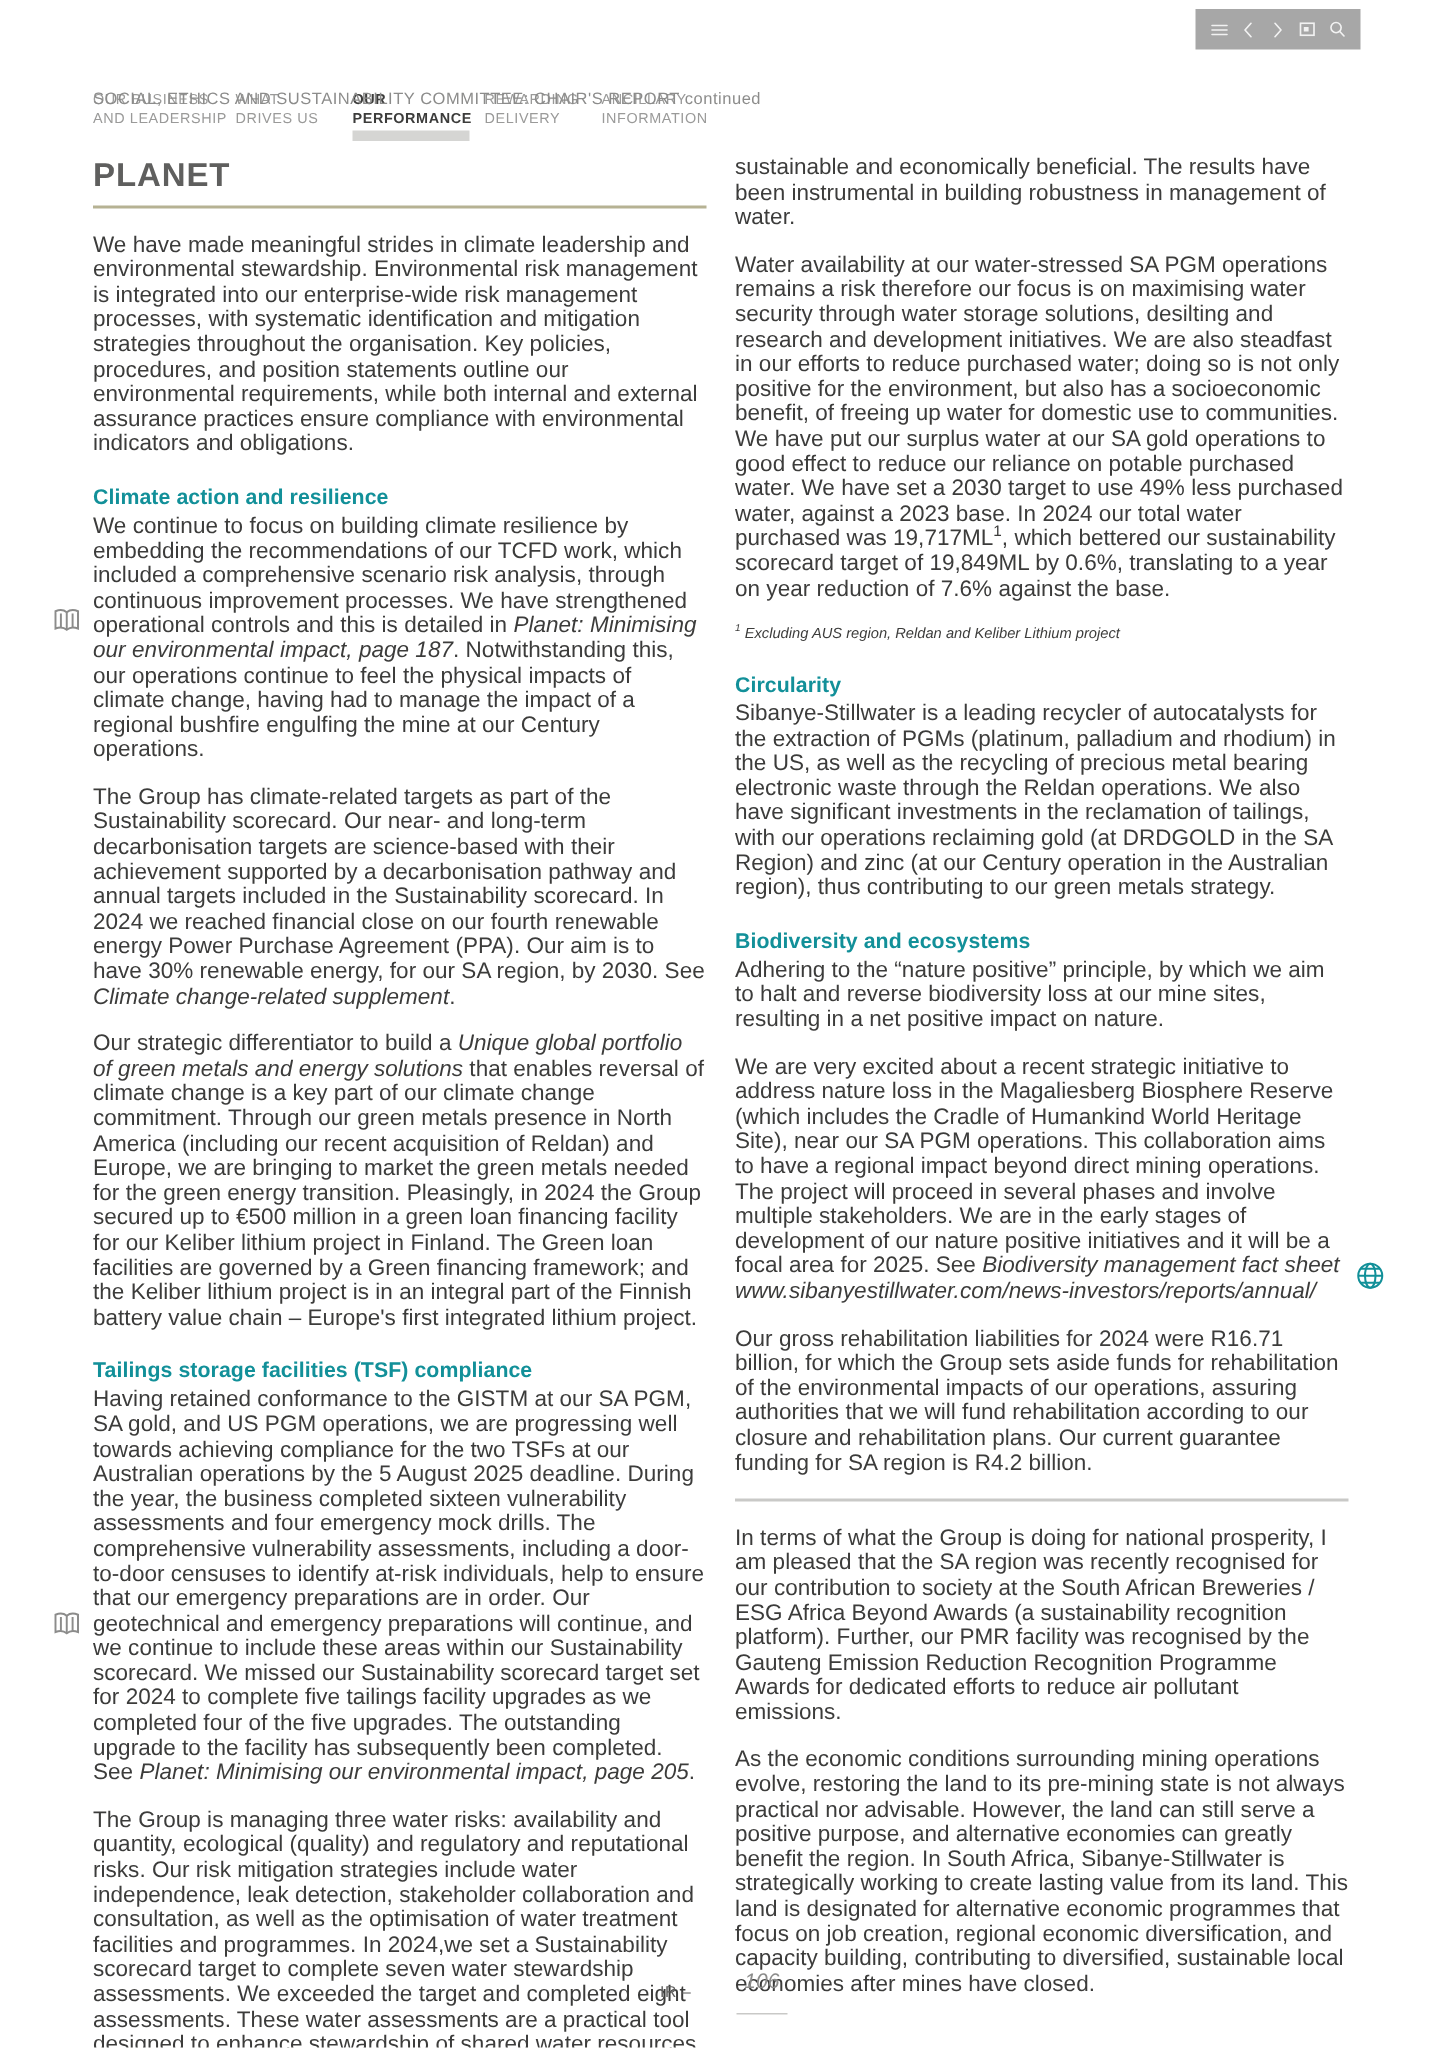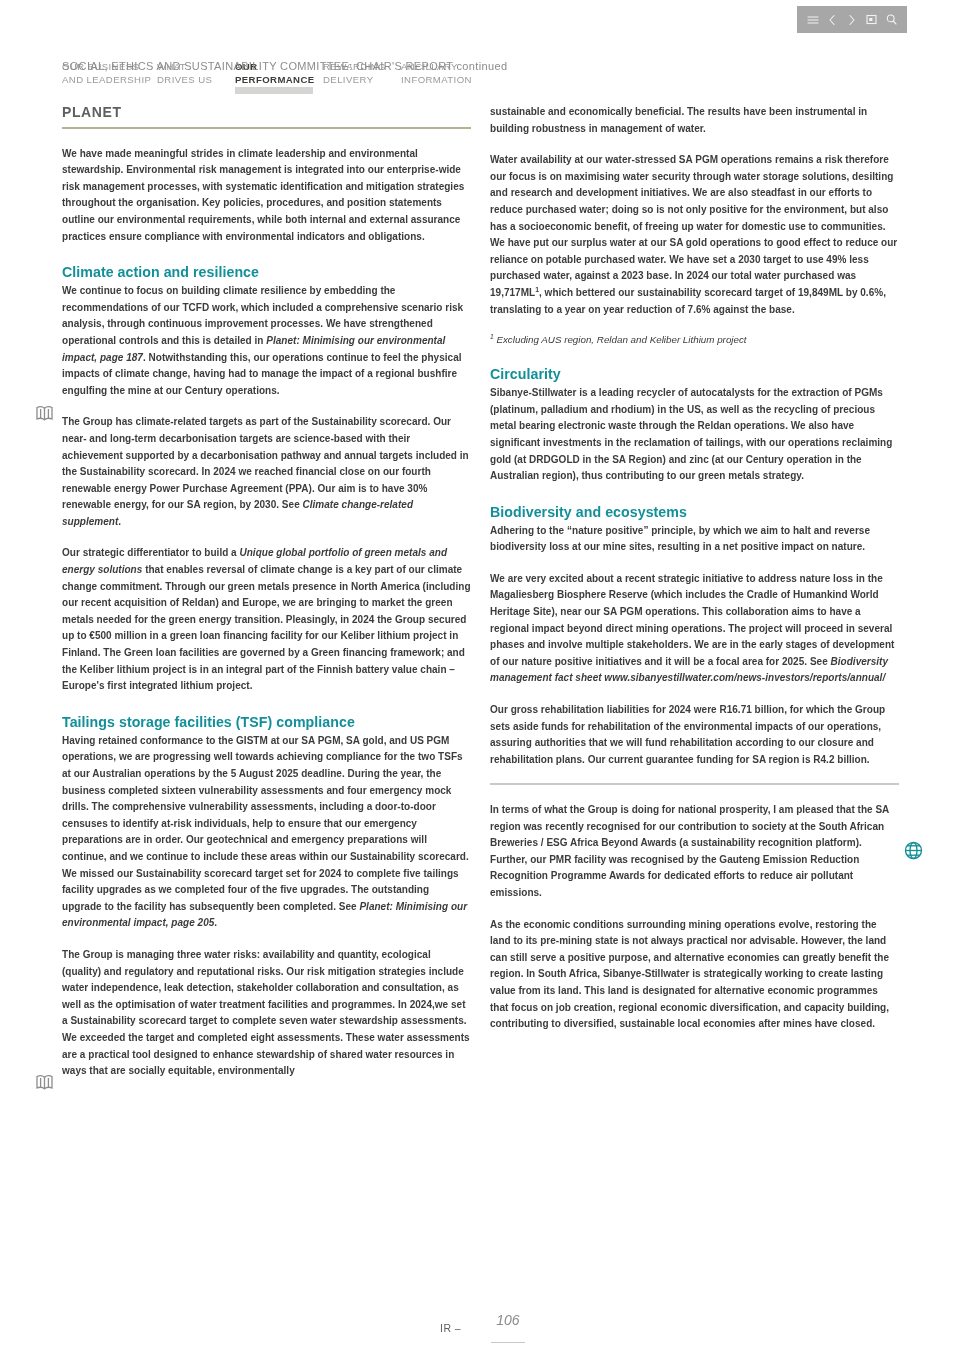--- a/index.html
+++ b/index.html
@@ -90,21 +90,21 @@
   
   .col {
     position: absolute;
     top: 104px;
     width: 409px;
   }
   .col-left { left: 62px; }
   .col-right { left: 490px; }
 
   h1.section-title {
-    font-size: 14px;
+    font-size: 22px;
     font-weight: bold;
     letter-spacing: 0.6px;
     color: #5f5f5e;
     margin: 0 0 7px 0;
     text-transform: uppercase;
   }
   .rule {
     height: 1.6px;
     background: #b6b293;
     margin-bottom: 17px;
@@ -113,26 +113,25 @@
 
   h2.sub-title {
     font-size: 14.2px;
     font-weight: bold;
     color: #129099;
     margin: 19px 0 3px 0;
     letter-spacing: 0.05px;
   }
 
   p.body {
-    font-size: 10px;
+    font-size: 15px;
     line-height: 16.6px;
     margin: 0 0 15px 0;
     color: #3c3c3b;
     letter-spacing: 0.02px;
-    font-weight: bold;
   }
   p.body.tight { margin-bottom: 0; }
   p.footnote {
     font-size: 9.8px;
     line-height: 14px;
     font-style: italic;
     color: #3c3c3b;
     margin: 4px 0 15px 0;
   }
   .it { font-style: italic; }

